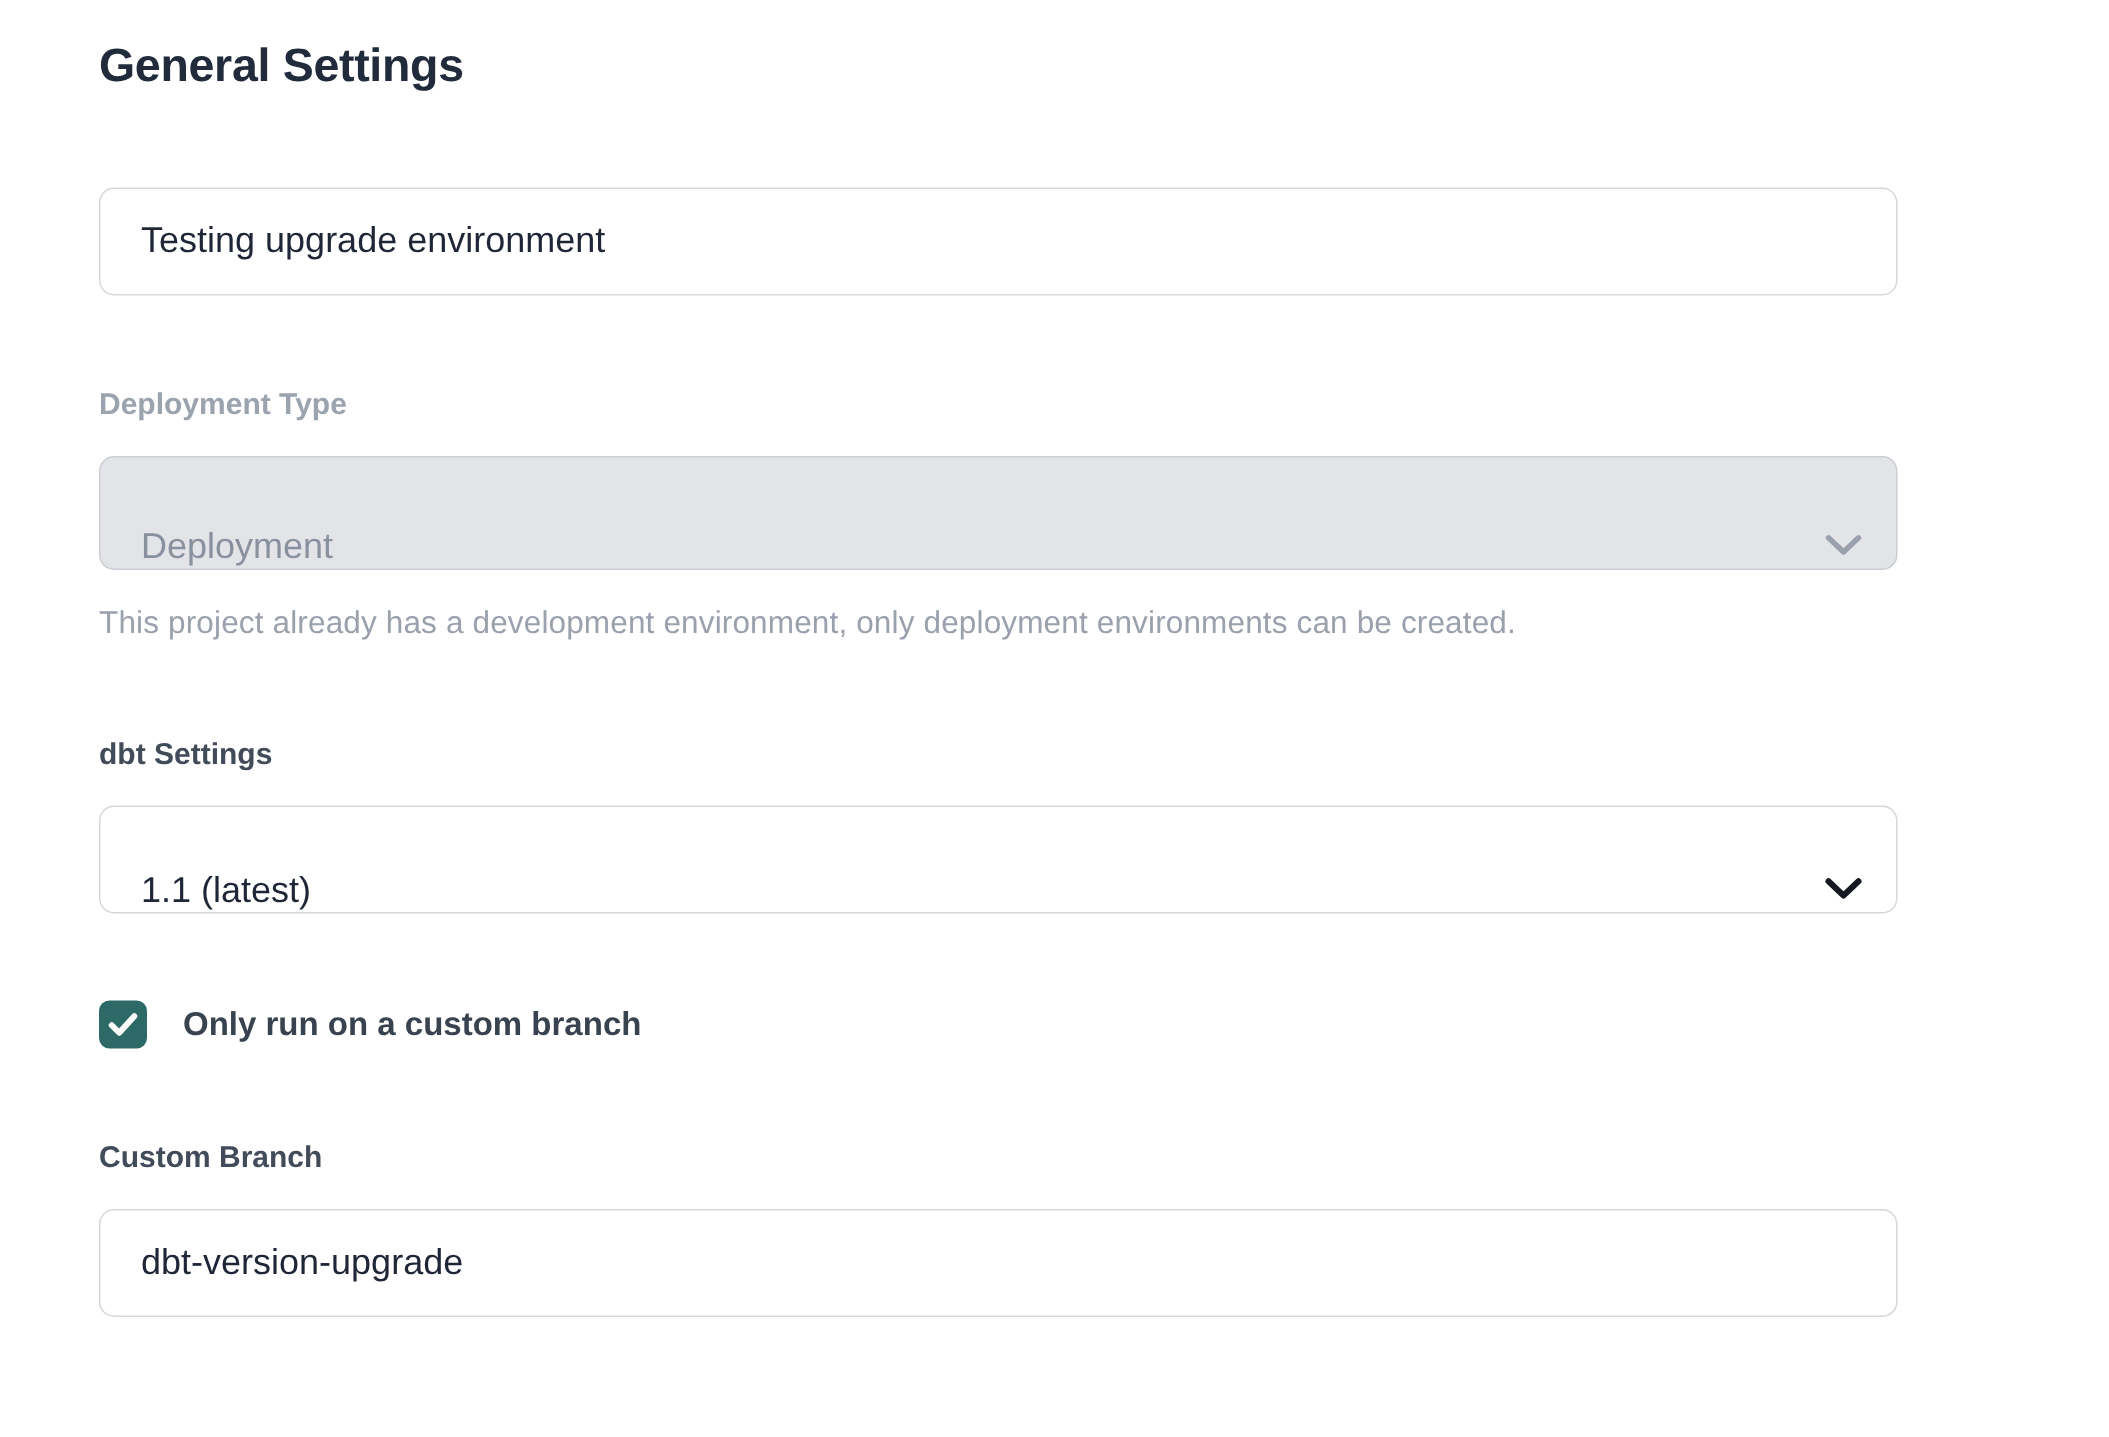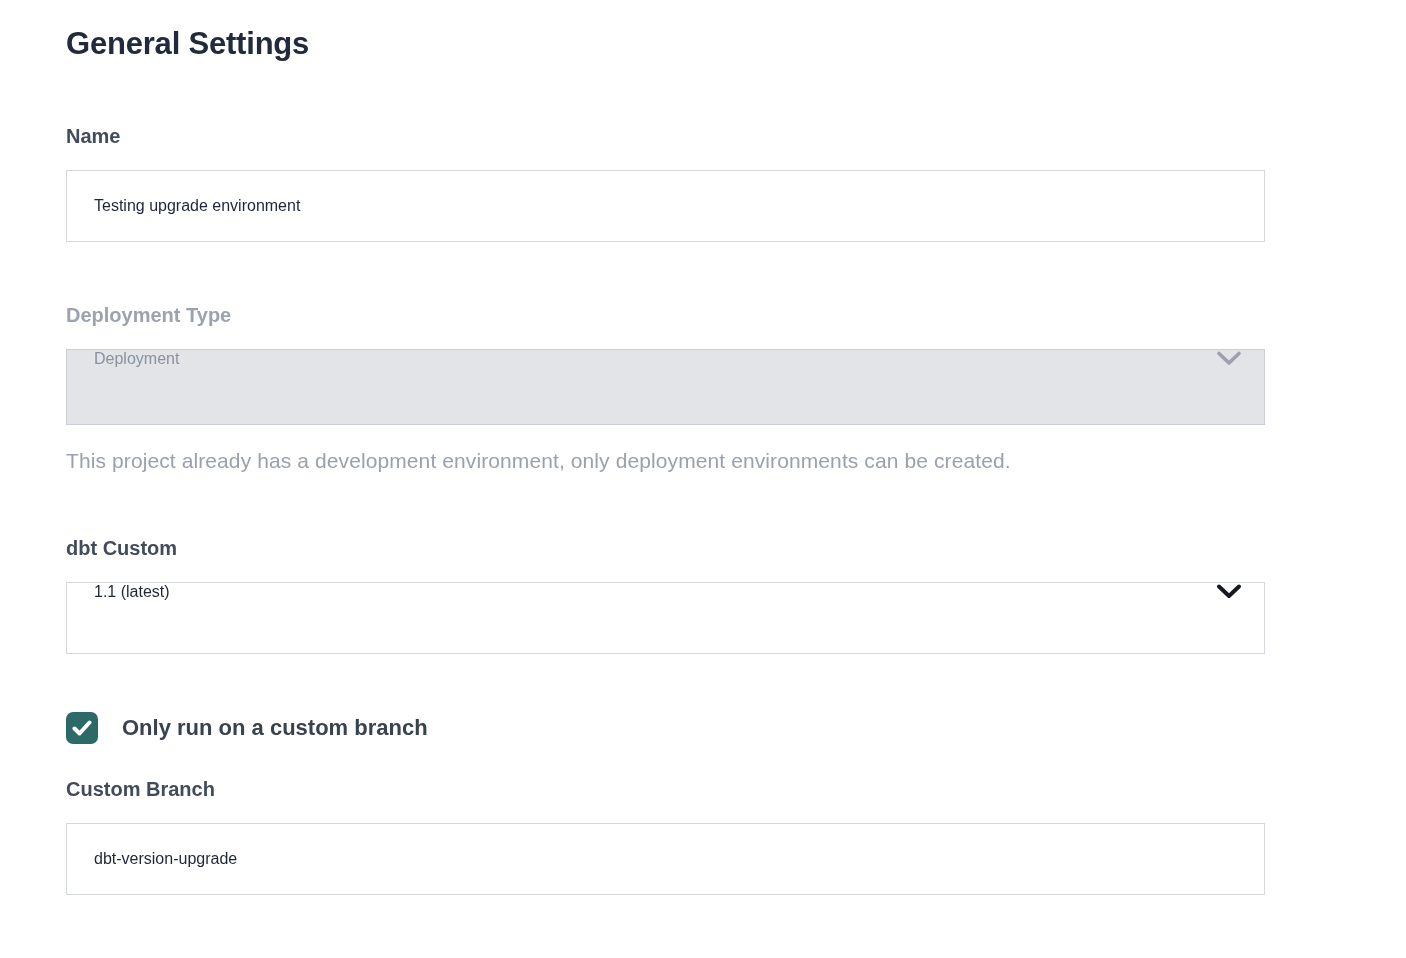--- a/index.html
+++ b/index.html
@@ -25,33 +25,33 @@
     font-weight: 700;
     color: #414b5a;
     margin-bottom: 22px;
   }
   .field-label.muted { color: #9ba3ae; }
 
   .control {
     width: 1199px;
     height: 72px;
     border: 1px solid #d4d8dd;
-    border-radius: 0;
+    border-radius: 10px;
     background: #ffffff;
     font-family: "Liberation Sans", sans-serif;
-    font-size: 16px;
+    font-size: 24px;
     color: #1e2637;
     padding: 0 27px;
     display: block;
     outline: none;
   }
 
   .select {
     display: flex;
-    align-items: flex-start;
+    align-items: flex-end;
     justify-content: space-between;
     cursor: pointer;
     padding-right: 22px;
   }
   .select .chevron { flex: 0 0 auto; margin-left: 12px; }
 
   .select.disabled {
     height: 76px;
     background: #e2e4e8;
     border-color: #cbced4;
@@ -63,21 +63,21 @@
     margin-top: 24px;
     font-size: 21px;
     font-weight: 400;
     color: #9aa1ad;
     letter-spacing: 0.1px;
   }
 
   .group-name            { margin-bottom: 62px; }
   .group-env             { margin-bottom: 64px; }
   .group-dbt             { margin-bottom: 58px; }
-  .checkbox-row          { margin-bottom: 34px; display: flex; align-items: center; }
+  .checkbox-row          { margin-bottom: 62px; display: flex; align-items: center; }
   .group-custom-branch   { margin-bottom: 32px; }
 
   .checkbox {
     width: 32px; height: 32px;
     border-radius: 7px;
     background: #2d6967;
     display: inline-flex;
     align-items: center;
     justify-content: center;
     cursor: pointer;
@@ -92,39 +92,38 @@
   }
 </style>
 </head>
 <body>
 
 <div class="page">
 
   <h1 class="page-title">General Settings</h1>
 
   <div class="group-name">
-    <label class="field-label">Name</label>
     <input class="control" type="text" value="Testing upgrade environment" style="">
   </div>
 
   <div class="group-env">
     <label class="field-label muted">Deployment Type</label>
     <div class="control select disabled">
       <span>Deployment</span>
       <span class="chevron">
         <svg width="26" height="17" viewBox="0 0 26 17" fill="none">
           <path d="M3 3.5 L13 13 L23 3.5" stroke="#9aa1ad" stroke-width="3.6" stroke-linecap="round" stroke-linejoin="round"></path>
         </svg>
       </span>
     </div>
     <p class="helper-text">This project already has a development environment, only deployment environments can be created.</p>
   </div>
 
   <div class="group-dbt">
-    <label class="field-label">dbt Custom</label>
+    <label class="field-label">dbt Settings</label>
     <div class="control select">
       <span>1.1 (latest)</span>
       <span class="chevron">
         <svg width="26" height="17" viewBox="0 0 26 17" fill="none">
           <path d="M3 3.5 L13 13 L23 3.5" stroke="#16191f" stroke-width="4" stroke-linecap="round" stroke-linejoin="round"></path>
         </svg>
       </span>
     </div>
   </div>
 

